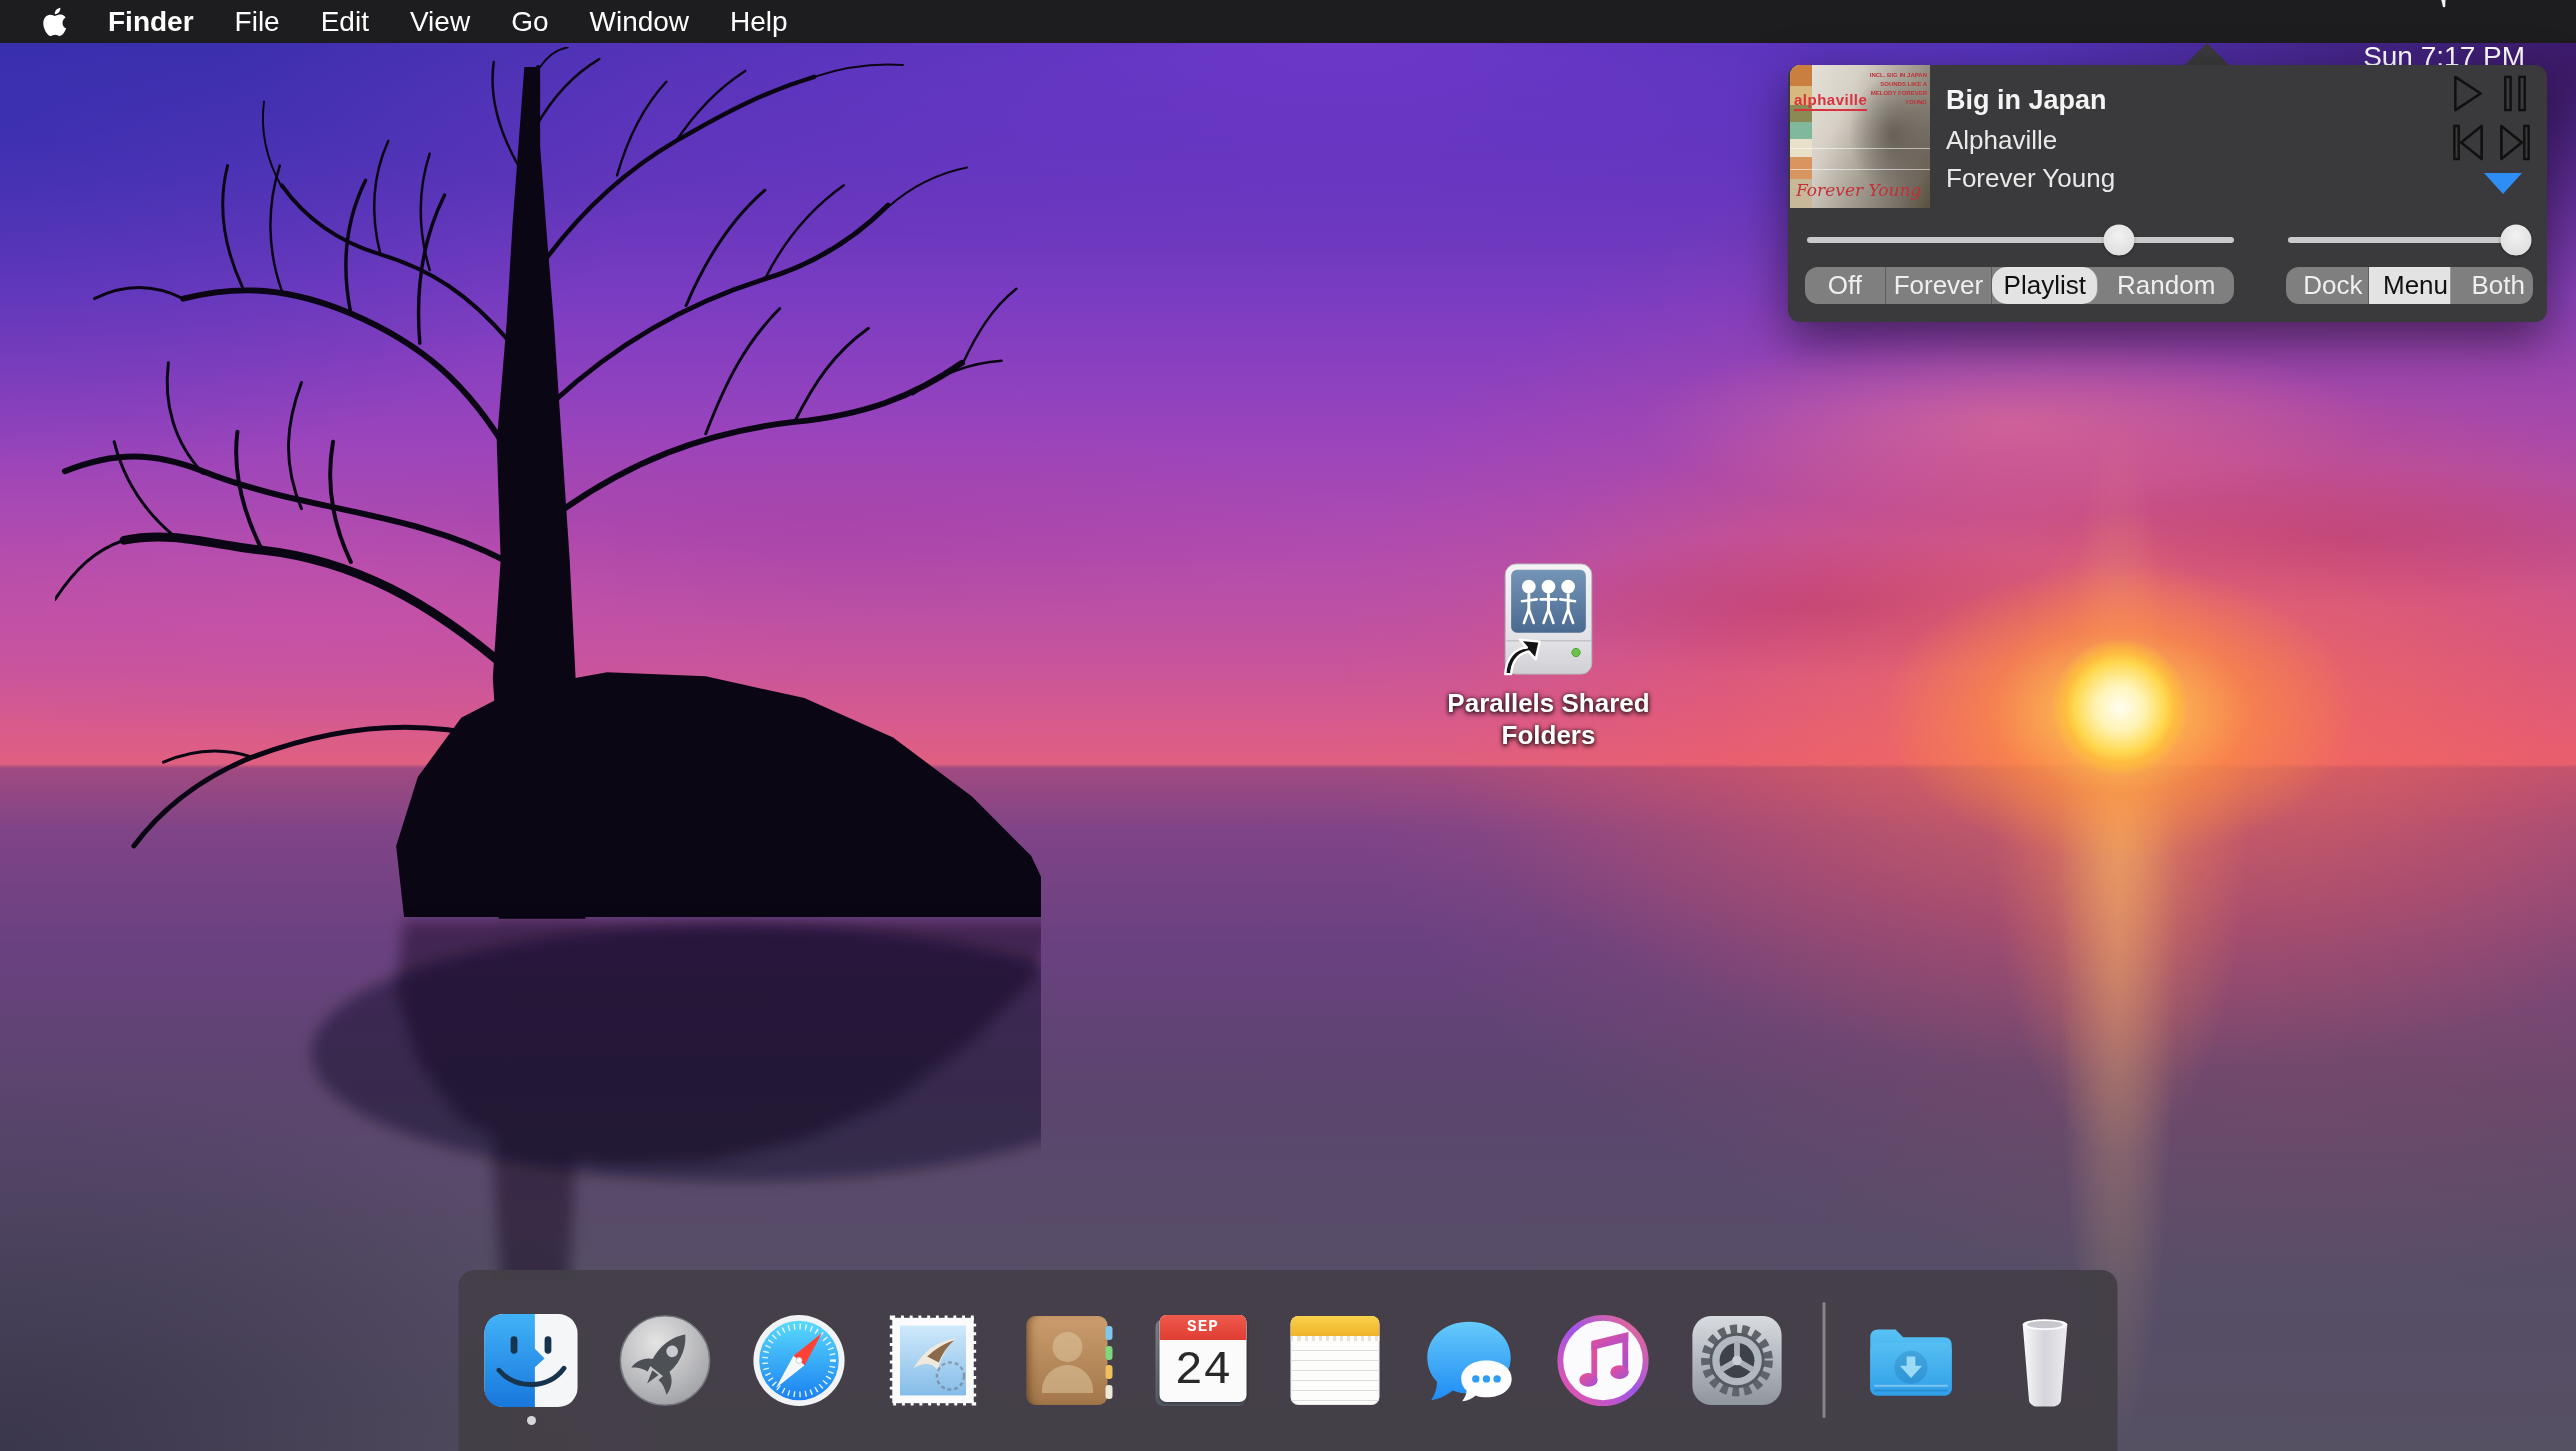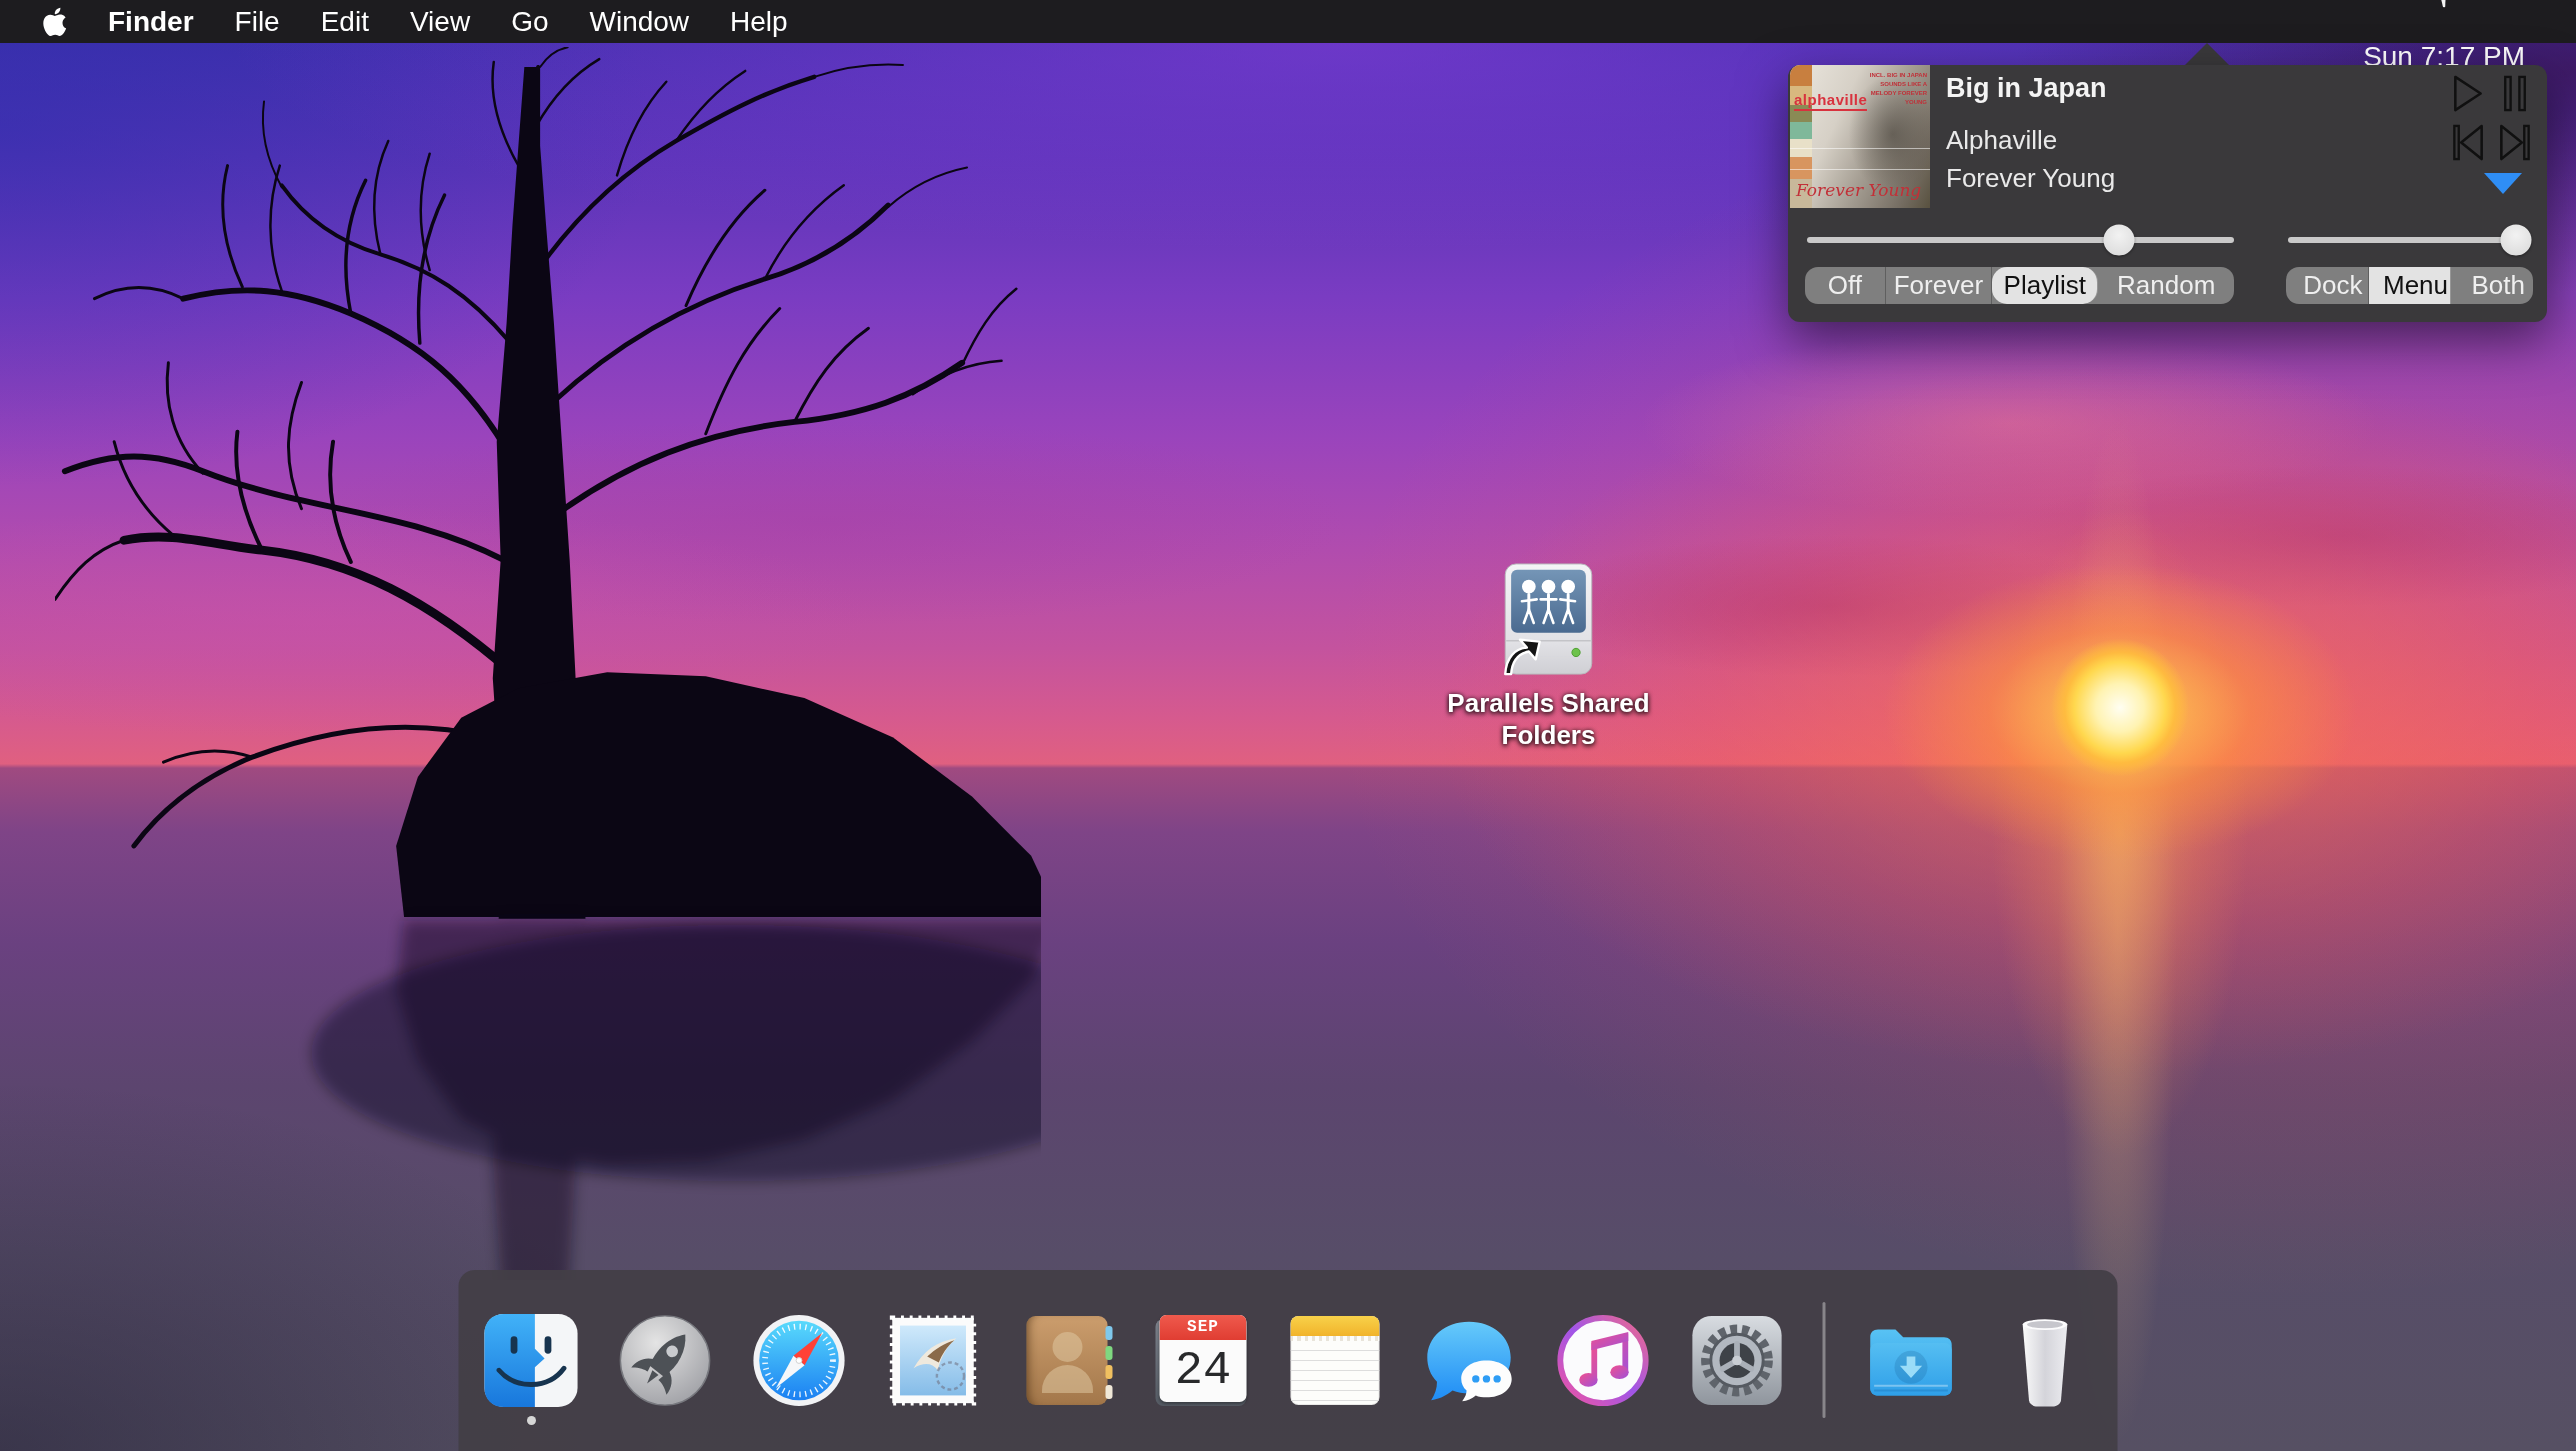--- a/index.html
+++ b/index.html
@@ -50,21 +50,21 @@
     background:radial-gradient(59px 79px at 60% 40%, rgba(60,55,48,.55), transparent 75%);}
   .album-art .strip{position:absolute;left:0;top:0;width:22px;height:100%;
     background:linear-gradient(180deg,#c87f3f 0 15%,#d8b87f 15% 28%,#8a8a55 28% 40%,#7fb89a 40% 52%,#e8e0c8 52% 64%,#d8955f 64% 80%,#c8b89a 80% 100%);}
   .album-art .hline1,.album-art .hline2{position:absolute;left:0;width:100%;height:1px;background:rgba(255,255,255,.55);}
   .album-art .hline1{top:58%;} .album-art .hline2{top:73%;}
   .aa-artist{position:absolute;left:4px;top:26px;font-size:15px;font-weight:700;color:#d8323e;letter-spacing:0.5px;
     border-bottom:2px solid #d8323e;padding-bottom:1px;}
   .aa-corner{position:absolute;right:3px;top:6px;width:61px;font-size:6px;line-height:1.5;color:#c03038;text-align:right;font-weight:700;}
   .aa-script{position:absolute;left:6px;bottom:8px;font-size:17px;color:#c23038;font-style:italic;
     font-family:"DejaVu Serif","Liberation Serif",serif;}
-  .track-title{position:absolute;left:158px;top:8px;font-size:27px;font-weight:700;color:#f4f4f4;}
+  .track-title{position:absolute;left:158px;top:20px;font-size:27px;font-weight:700;color:#f4f4f4;}
   .track-artist{position:absolute;left:158px;top:60px;font-size:26px;color:#e9e9e9;}
   .track-album{position:absolute;left:158px;top:98px;font-size:26px;color:#e9e9e9;}
   .transport{position:absolute;right:14px;top:9px;display:flex;flex-direction:column;align-items:flex-end;gap:10px;}
   .t-row{display:flex;gap:10px;}
   .t-btn{display:flex;align-items:center;justify-content:center;width:37px;height:39px;cursor:pointer;}
   .collapse-tri{position:absolute;left:696px;top:108px;width:0;height:0;cursor:pointer;
     border-left:19px solid transparent;border-right:19px solid transparent;border-top:21px solid #2f8ef5;}
   .slider{position:absolute;top:172px;height:6px;background:#c9c9c9;border-radius:3px;cursor:pointer;}
   .slider.progress{left:19px;width:427px;}
   .slider.volume{left:500px;width:237px;}

